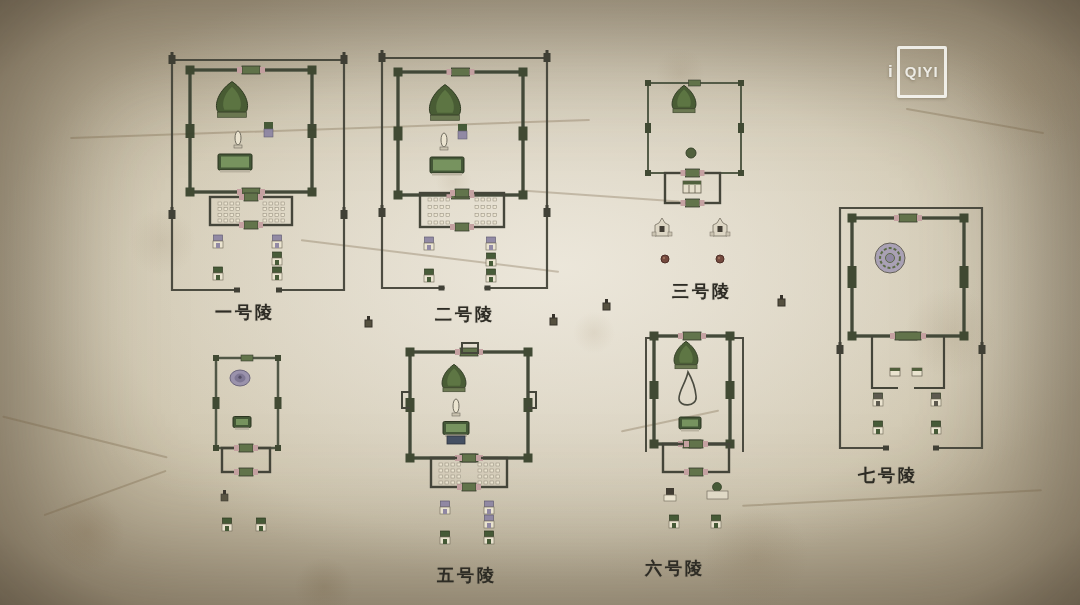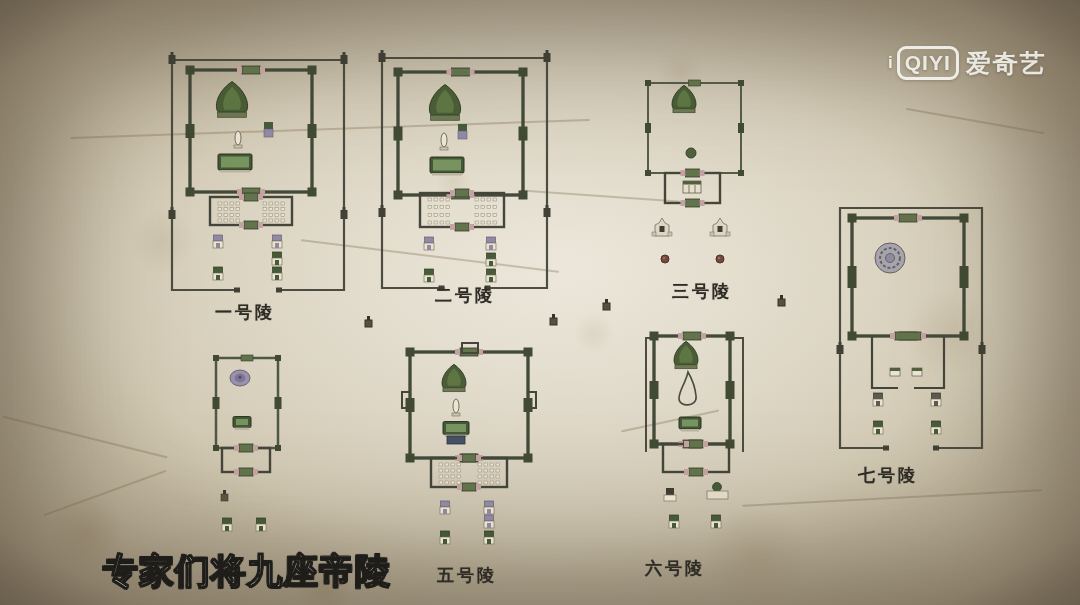--- a/index.html
+++ b/index.html
@@ -32,22 +32,22 @@
   .tomb svg{display:block;opacity:.95;}
   .tomb-label{
     position:absolute;width:90px;text-align:center;
     font-family:"Liberation Serif","DejaVu Serif",serif;
     font-weight:bold;font-size:17px;letter-spacing:3px;color:#2e2c25;
     text-shadow:0 0 1px rgba(46,44,37,.4);
   }
   .logo{position:absolute;left:888px;top:46px;display:flex;align-items:center;gap:7px;
     color:rgba(252,252,248,.85);text-shadow:0 1px 3px rgba(80,70,50,.45);}
   .logo-i{font-size:17px;font-weight:bold;margin-right:-3px;align-self:center;}
-  .logo-box{border:3px solid rgba(252,252,248,.85);border-radius:9px;padding:1px 5px;
-    font-weight:bold;font-size:21px;letter-spacing:1px;line-height:26px;
+  .logo-box{border:3px solid rgba(252,252,248,.85);border-radius:2px;padding:10px 5px;
+    font-weight:bold;font-size:15px;letter-spacing:1px;line-height:26px;
     box-shadow:0 1px 3px rgba(80,70,50,.35);}
   .logo-cjk{font-size:25px;font-weight:bold;letter-spacing:2px;}
   .subtitle{
     position:absolute;left:103px;top:548px;
     font-size:35px;font-weight:bold;color:#ffffff;letter-spacing:1px;
     -webkit-text-stroke:1.3px #1f1d1a;
     text-shadow:0 0 2px #1f1d1a,1px 1px 0 #1f1d1a,-1px 1px 0 #1f1d1a,1px -1px 0 #1f1d1a,-1px -1px 0 #1f1d1a;
     white-space:nowrap;
   }
   .stray{position:absolute;}
@@ -513,26 +513,24 @@
   <div class="stray" style="left:600px;top:297px"><svg width="12" height="14">
         <rect x="3" y="6" width="7" height="7" fill="#55503f" stroke="#36322a"></rect>
         <rect x="5" y="2" width="3" height="4" fill="#36322a"></rect>
       </svg></div>
   <div class="stray" style="left:775px;top:293px"><svg width="12" height="14">
         <rect x="3" y="6" width="7" height="7" fill="#55503f" stroke="#36322a"></rect>
         <rect x="5" y="2" width="3" height="4" fill="#36322a"></rect>
       </svg></div>
 
   <div class="tomb-label" style="left:200px;top:301px">一号陵</div>
-  <div class="tomb-label" style="left:420px;top:284px">二号陵</div>
+  <div class="tomb-label" style="left:420px;top:303px">二号陵</div>
   <div class="tomb-label" style="left:657px;top:280px">三号陵</div>
   <div class="tomb-label" style="left:422px;top:564px">五号陵</div>
   <div class="tomb-label" style="left:630px;top:557px">六号陵</div>
   <div class="tomb-label" style="left:843px;top:464px">七号陵</div>
 
   <div class="logo">
     <span class="logo-i">i</span>
     <span class="logo-box">QIYI</span>
-    <span class="logo-cjk">爱奇艺</span>
-  </div>
-
-  <div class="subtitle">专家们将九座帝陵</div>
+  </div>
+
 </div>
 
 </body></html>

